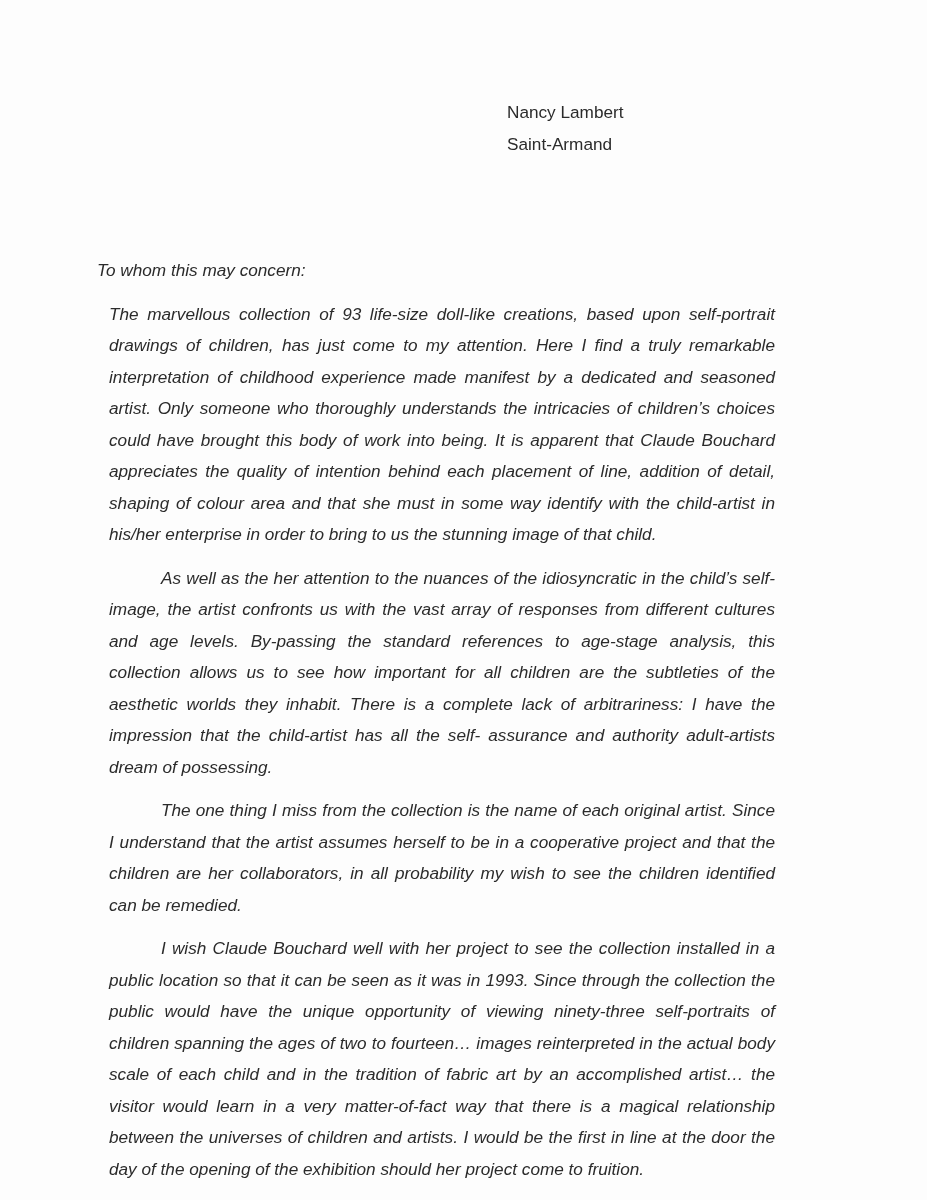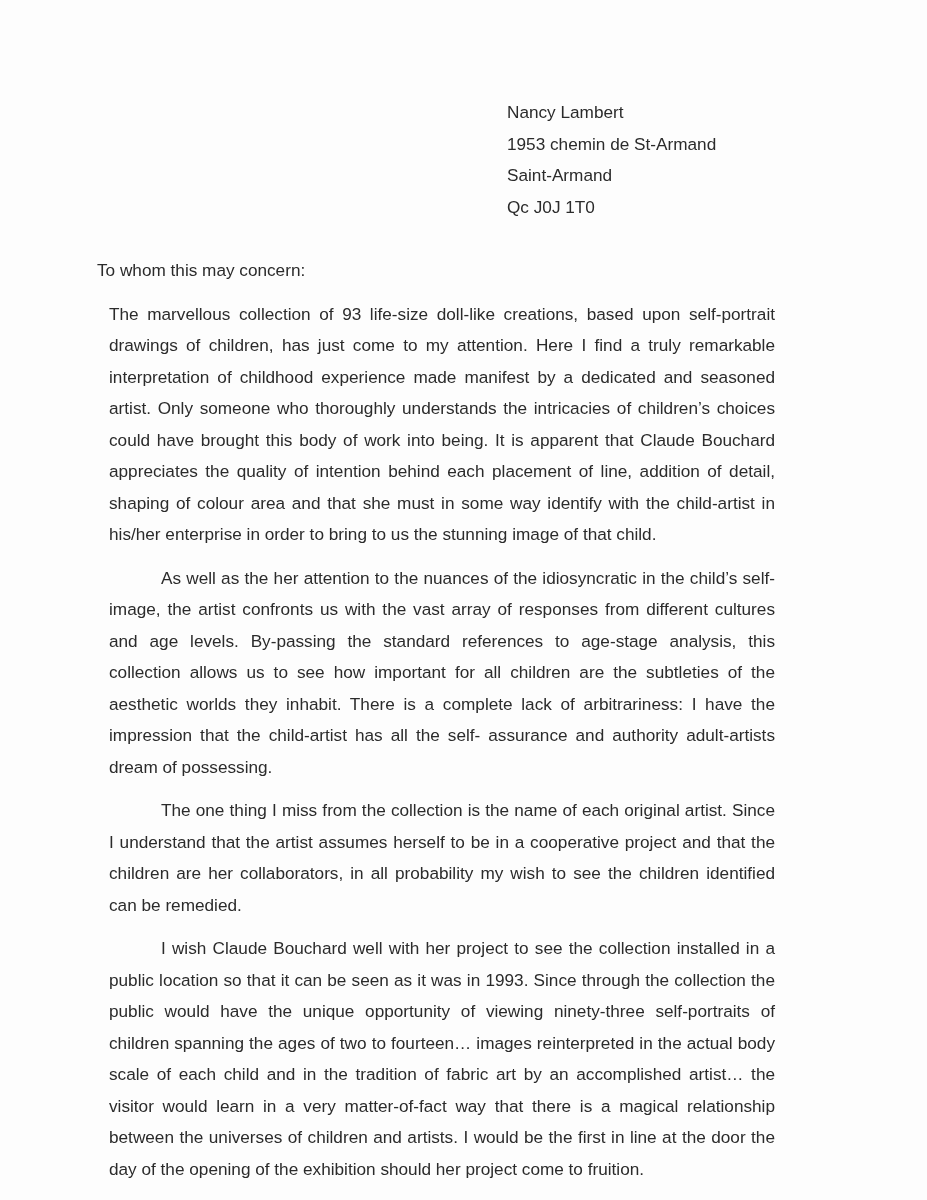--- a/index.html
+++ b/index.html
@@ -33,20 +33,21 @@
       display: block;
       white-space: nowrap;
     }
     .body-text {
       position: absolute;
       left: 97px;
       top: 255px;
       width: 690px;
       font-size: 17.2px;
       line-height: 31.5px;
+      font-style: italic;
     }
     .salutation {
       display: block;
       white-space: nowrap;
     }
     .para {
       margin: 12px;
       text-align: justify;
       text-align-last: left;
     }
@@ -54,23 +55,21 @@
       text-indent: 52px;
     }
   </style>
 </head>
 <body>
 
 <div class="page">
 
   <div class="address-block">
     <span class="address-line">Nancy Lambert</span>
-    <span class="address-line">1953 chemin de St-Armand</span>
     <span class="address-line">Saint-Armand</span>
-    <span class="address-line">Qc J0J 1T0</span>
   </div>
 
   <div class="body-text">
     <span class="salutation">To whom this may concern:</span>
     <p class="para">The marvellous collection of 93 life-size doll-like creations, based upon self-portrait drawings of children, has just come to my attention.  Here I find a truly remarkable interpretation of childhood experience made manifest by a dedicated and seasoned artist. Only someone who thoroughly understands the intricacies of children’s choices could have brought this body of work into being. It is apparent that Claude Bouchard appreciates the quality of intention behind each placement of line, addition of detail, shaping of colour area and that she must in some way identify with the child-artist in his/her enterprise in order to bring to us the stunning image of that child.</p>
     <p class="para indent">As well as the her attention to the nuances of the idiosyncratic in the child’s self-image, the artist confronts us with the vast array of responses from different cultures and age levels. By-passing the standard references to age-stage analysis, this collection allows us to see how important for all children are the subtleties of the aesthetic worlds they inhabit. There is a complete lack of arbitrariness: I have the impression that the child-artist has all the self- assurance and authority adult-artists dream of possessing.</p>
     <p class="para indent">The one thing I miss from the collection is the name of each original artist. Since I understand that the artist assumes herself to be in a cooperative project and that the children are her collaborators, in all probability my wish to see the children identified can be remedied.</p>
     <p class="para indent">I wish Claude Bouchard well with her project to see the collection installed in a public location so that it can be seen as it was in 1993. Since through the collection the public would have the unique opportunity of viewing ninety-three self-portraits of children spanning the ages of two to fourteen… images reinterpreted in the actual body scale of each child and in the tradition of fabric art by an accomplished artist… the visitor would learn in a very matter-of-fact way that there is a magical relationship between the universes of children and artists. I would be the first in line at the door the day of the opening of the exhibition should her project come to fruition.</p>
   </div>
 

